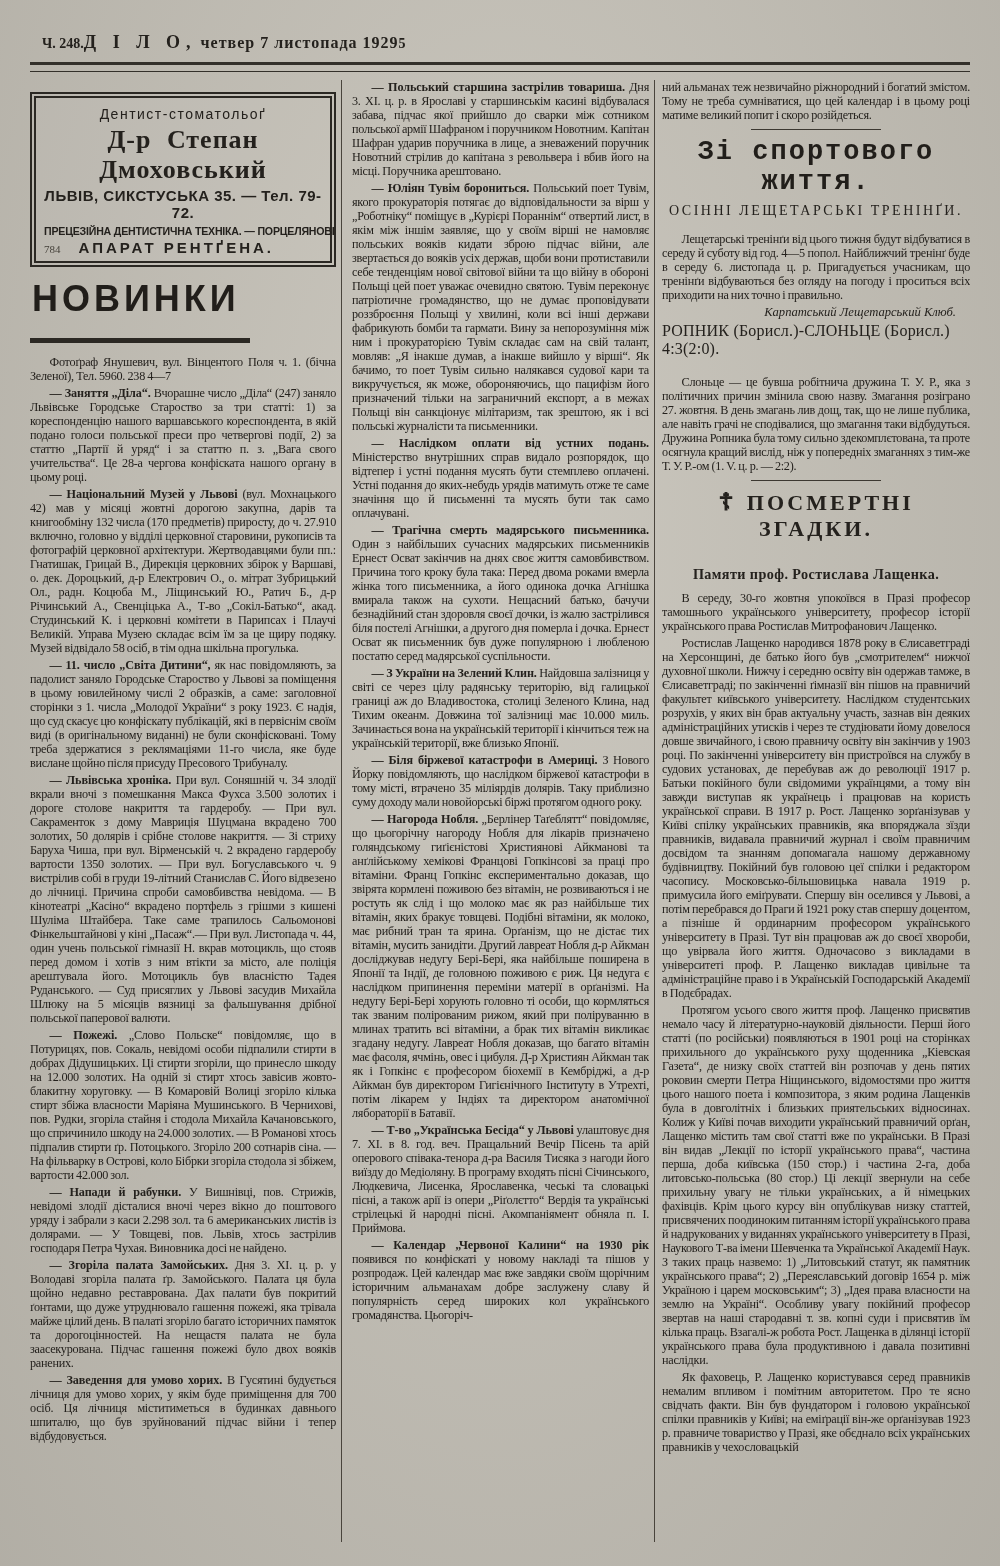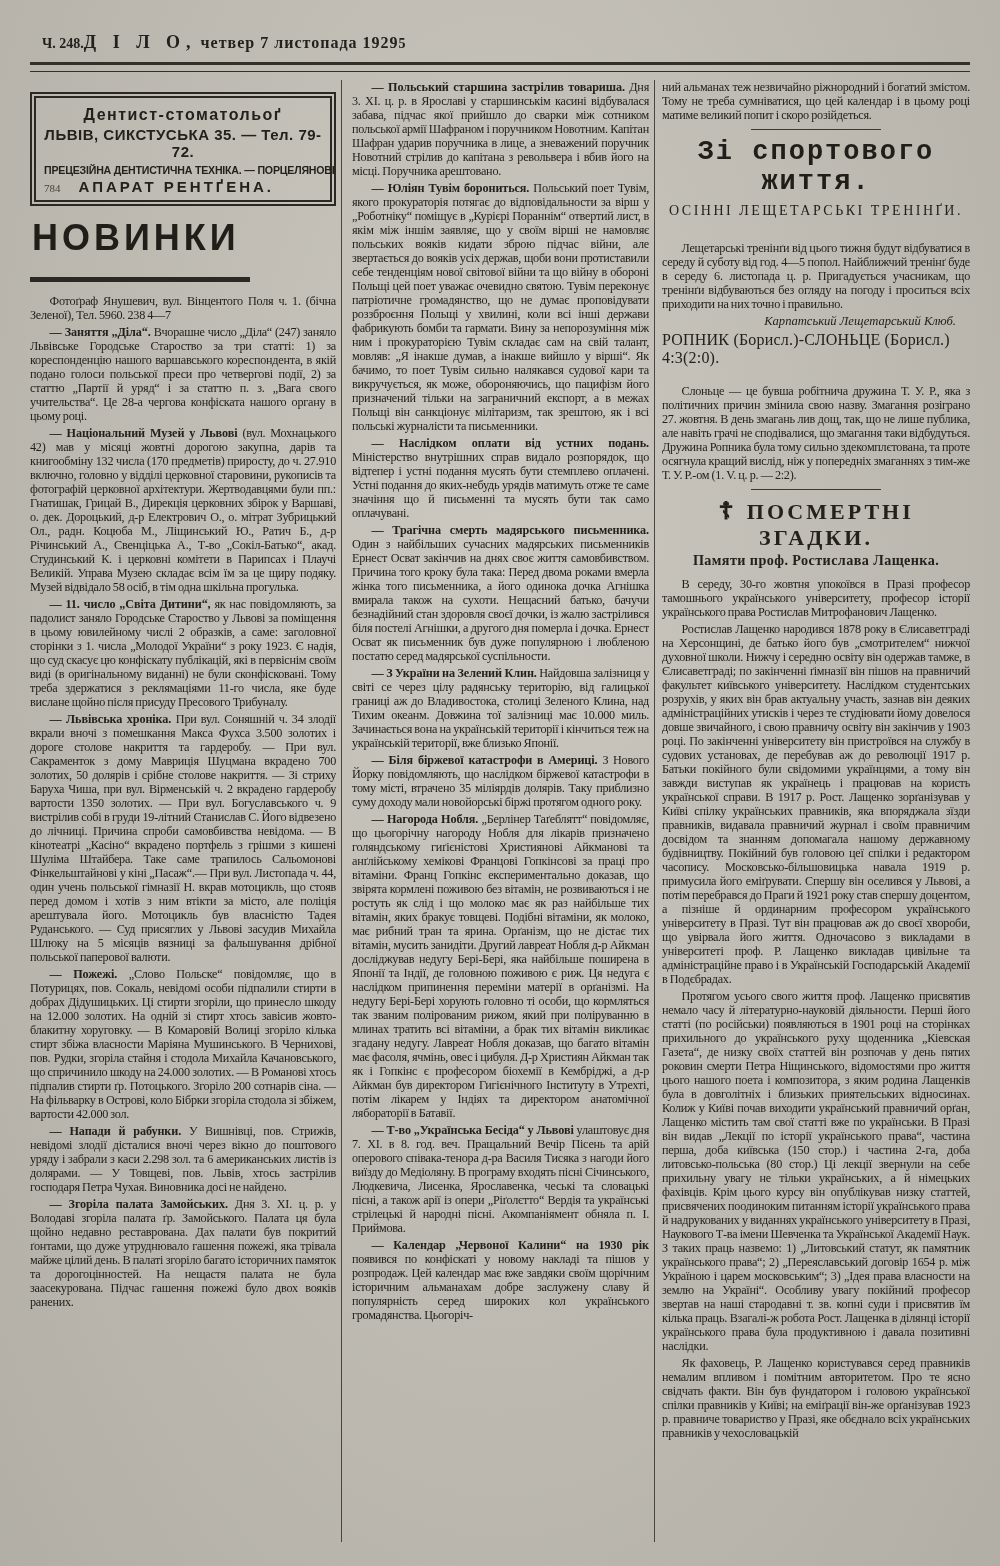--- a/index.html
+++ b/index.html
@@ -39,46 +39,46 @@
     text-indent:1.6em;
   }
   .para.noindent{text-indent:0;}
   .para b{letter-spacing:-0.1px;}
   
   .ad-box{
     border:6px double #2b2823;
     padding:8px 8px 5px 8px;margin:12px 0 12px 0;
     text-align:center;background:rgba(255,255,255,0.04);
   }
-  .ad-tagline{font-family:"Liberation Sans",sans-serif;font-weight:bold;font-size:16px;letter-spacing:1.5px;}
+  .ad-tagline{font-family:"Liberation Sans",sans-serif;font-weight:normal;font-size:14px;letter-spacing:1.5px;}
   .ad-name{font-weight:bold;font-size:26px;letter-spacing:1px;word-spacing:8px;margin:3px 0 2px 0;}
   .ad-address{font-family:"Liberation Sans",sans-serif;font-weight:bold;font-size:15px;letter-spacing:0.5px;margin:2px 0;}
   .ad-services{font-family:"Liberation Sans",sans-serif;font-weight:bold;font-size:10.6px;letter-spacing:-0.2px;margin:4px 0 2px 0;white-space:nowrap;}
   .ad-bottom{display:flex;align-items:baseline;justify-content:space-between;margin-top:2px;}
   .ad-number{font-size:11px;color:#45413a;}
   .ad-equipment{font-family:"Liberation Sans",sans-serif;font-weight:bold;font-size:15px;letter-spacing:3px;}
   .ad-spacer{width:30px;color:#8a857a;font-size:11px;}
   
   .novynky-title{
     font-family:"Liberation Sans",sans-serif;font-weight:800;
     font-size:36px;letter-spacing:4px;line-height:1;
     display:inline-block;border-bottom:5px solid #2b2823;
     padding:0 10px 21px 2px;margin:2px 0 12px 0;color:#211e1a;
   }
   
   .short-rule{width:130px;margin:7px auto 7px auto;border:0;border-top:1.5px solid #3c3831;}
   .sports-title{
     font-family:Liberation Mono, monospace;font-weight:800;
     font-size:27px;letter-spacing:2px;text-align:center;margin:2px 0 6px 0;text-indent:0;color:#211e1a;
   }
-  .sports-subtitle{font-size:14px;letter-spacing:2.5px;text-align:center;margin:0 0 22px 0;}
+  .sports-subtitle{font-size:14px;letter-spacing:2.5px;text-align:center;margin:0 0 13px 0;}
   .signature{font-style:italic;text-align:right;font-size:12.6px;padding-right:14px;margin:0 0 0 0;}
   .match-headline{font-size:16px;letter-spacing:0.2px;text-align:left;margin:2px 0 17px 0;}
   .obit-title{
-    font-weight:bold;font-size:22px;letter-spacing:3px;text-align:center;margin:4px 0 1px 0;
+    font-weight:bold;font-size:22px;letter-spacing:3px;text-align:center;margin:4px 0 24px 0;
   }
   .obit-cross{font-weight:bold;margin-right:10px;font-size:24px;}
   .obit-subtitle{font-weight:bold;font-size:14.2px;text-align:center;letter-spacing:0.4px;margin:0 0 8px 0;}
 </style>
 </head>
 <body>
 
 <div class="pagehead">
   <span>Ч. 248.</span>
   <span class="masthead">
@@ -88,40 +88,42 @@
   <span>5</span>
 </div>
 <div class="headrule"></div>
 
 <div class="vrule vrule1"></div>
 <div class="vrule vrule2"></div>
 
 <div class="colwrap col col1">
   <div class="ad-box">
     <div class="ad-tagline">Дентист-стоматольоґ</div>
+    <div class="ad-name">Д-р Степан Дмоховський</div>
     <div class="ad-address">ЛЬВІВ, СИКСТУСЬКА 35. — Тел. 79-72.</div>
     <div class="ad-services">ПРЕЦЕЗІЙНА ДЕНТИСТИЧНА ТЕХНІКА. — ПОРЦЕЛЯНОВІ КОРОНИ.</div>
     <div class="ad-bottom">
       <span class="ad-number">784</span>
       <span class="ad-equipment">АПАРАТ РЕНТҐЕНА.</span>
       <span class="ad-spacer"></span>
     </div>
   </div>
   <div>
     <span class="novynky-title">НОВИНКИ</span>
   </div>
   <div>
       <p class="para">Фотоґраф Янушевич, вул. Вінцентого Поля ч. 1. (бічна Зеленої), Тел. 5960. 238 4—7</p>
       <p class="para"><b>— Заняття „Діла“. </b>Вчорашне число „Діла“ (247) заняло Львівське Городське Староство за три статті: 1) за кореспонденцію нашого варшавського кореспондента, в якій подано голоси польської преси про четвергові події, 2) за статтю „Партії й уряд“ і за статтю п. з. „Вага свого учительства“. Це 28-а чергова конфіската нашого органу в цьому році.</p>
       <p class="para"><b>— Національний Музей у Львові </b>(вул. Мохнацького 42) мав у місяці жовтні дорогою закупна, дарів та книгообміну 132 числа (170 предметів) приросту, до ч. 27.910 включно, головно у відділі церковної старовини, рукописів та фотографій церковної архітектури. Жертводавцями були пп.: Гнатишак, Грицай В., Дирекція церковних збірок у Варшаві, о. дек. Дороцький, д-р Електрович О., о. мітрат Зубрицький Ол., радн. Коцюба М., Ліщинський Ю., Ратич Б., д-р Річинський А., Свенціцька А., Т-во „Сокіл-Батько“, акад. Студинський К. і церковні комітети в Парипсах і Плаучі Великій. Управа Музею складає всім їм за це щиру подяку. Музей відвідало 58 осіб, в тім одна шкільна прогулька.</p>
       <p class="para"><b>— 11. число „Світа Дитини“, </b>як нас повідомляють, за падолист заняло Городське Староство у Львові за поміщення в цьому ювилейному числі 2 образків, а саме: заголовної сторінки з 1. числа „Молодої України“ з року 1923. Є надія, що суд скасує цю конфіскату публікацій, які в первіснім своїм виді (в оригінальному виданні) не були сконфісковані. Тому треба здержатися з реклямаціями 11-го числа, яке буде вислане щойно після присуду Пресового Трибуналу.</p>
       <p class="para"><b>— Львівська хроніка. </b>При вул. Соняшній ч. 34 злодії вкрали вночі з помешкання Макса Фухса 3.500 золотих і дороге столове накриття та гардеробу. — При вул. Сакраменток з дому Мавриція Шуцмана вкрадено 700 золотих, 50 долярів і срібне столове накриття. — Зі стриху Баруха Чиша, при вул. Вірменській ч. 2 вкрадено гардеробу вартости 1350 золотих. — При вул. Богуславського ч. 9 вистрілив собі в груди 19-літний Станислав С. Його відвезено до лічниці. Причина спроби самовбивства невідома. — В кінотеатрі „Касіно“ вкрадено портфель з грішми з кишені Шуліма Штайбера. Таке саме трапилось Сальомонові Фінкельштайнові у кіні „Пасаж“.— При вул. Листопада ч. 44, один учень польської гімназії Н. вкрав мотоцикль, що стояв перед домом і хотів з ним втікти за місто, але поліція арештувала його. Мотоцикль був власністю Тадея Руданського. — Суд присяглих у Львові засудив Михайла Шлюку на 5 місяців вязниці за фальшування дрібної польської паперової валюти.</p>
       <p class="para"><b>— Пожежі. </b>„Слово Польске“ повідомляє, що в Потурицях, пов. Сокаль, невідомі особи підпалили стирти в добрах Дідушицьких. Ці стирти згоріли, що принесло шкоду на 12.000 золотих. На одній зі стирт хтось завісив жовто-блакитну хоруговку. — В Комаровій Волиці згоріло кілька стирт збіжа власности Маріяна Мушинського. В Чернихові, пов. Рудки, згоріла стайня і стодола Михайла Качановського, що спричинило шкоду на 24.000 золотих. — В Романові хтось підпалив стирти ґр. Потоцького. Згоріло 200 сотнарів сіна. — На фільварку в Острові, коло Бібрки згоріла стодола зі збіжем, вартости 42.000 зол.</p>
       <p class="para"><b>— Напади й рабунки. </b>У Вишнівці, пов. Стрижів, невідомі злодії дісталися вночі через вікно до поштового уряду і забрали з каси 2.298 зол. та 6 американських листів із долярами. — У Товщеві, пов. Львів, хтось застрілив господаря Петра Чухая. Виновника досі не найдено.</p>
       <p class="para"><b>— Згоріла палата Замойських. </b>Дня 3. XI. ц. р. у Володаві згоріла палата ґр. Замойського. Палата ця була щойно недавно реставрована. Дах палати був покритий ґонтами, що дуже утруднювало гашення пожежі, яка трівала майже цілий день. В палаті згоріло багато історичних памяток та дорогоцінностей. На нещастя палата не була заасекурована. Підчас гашення пожежі було двох вояків ранених.</p>
+      <p class="para"><b>— Заведення для умово хорих. </b>В Гусятині будується лічниця для умово хорих, у якім буде приміщення для 700 осіб. Ця лічниця міститиметься в будинках давнього шпиталю, що був зруйнований підчас війни і тепер відбудовується.</p>
     </div>
 </div>
 
 <div class="colwrap col col2">
   <div>
       <p class="para"><b>— Польський старшина застрілив товариша. </b>Дня 3. XI. ц. р. в Ярославі у старшинськім касині відбувалася забава, підчас якої прийшло до сварки між сотником польської армії Шафраном і поручником Новотним. Капітан Шафран ударив поручника в лице, а зневажений поручник Новотний стрілив до капітана з револьвера і вбив його на місці. Поручника арештовано.</p>
       <p class="para"><b>— Юліян Тувім боронитьcя. </b>Польський поет Тувім, якого прокураторія потягає до відповідальности за вірш у „Роботніку“ поміщує в „Курієрі Пораннім“ отвертий лист, в якім між іншім заявляє, що у своїм вірші не намовляє польських вояків кидати зброю підчас війни, але звертається до вояків усіх держав, щоби вони протиставили себе тенденціям нової світової війни та що війну в обороні Польщі цей поет уважає очевидно святою. Тувім переконує патріотичне громадянство, що не думає проповідувати роззброєння Польщі у хвилині, коли всі інші держави фабрикують бомби та гармати. Вину за непорозуміння між ним і прокураторією Тувім складає сам на свій талант, мовляв: „Я інакше думав, а інакше вийшло у вірші“. Як бачимо, то поет Тувім сильно налякався судової кари та викручується, як може, обороняючись, що пацифізм його призначений тільки на заграничний експорт, а в межах Польщі він санкціонує мілітаризм, так зрештою, як і всі польські журналісти та письменники.</p>
       <p class="para"><b>— Наслідком оплати від устних подань. </b>Міністерство внутрішних справ видало розпорядок, що відтепер і устні подання мусять бути стемплево оплачені. Устні подання до яких-небудь урядів матимуть отже те саме значіння що й письменні та мусять бути так само оплачувані.</p>
       <p class="para"><b>— Трагічна смерть мадярського письменника. </b>Один з найбільших сучасних мадярських письменників Ернест Осват закінчив на днях своє життя самовбивством. Причина того кроку була така: Перед двома роками вмерла жінка того письменника, а його одинока дочка Агнішка вмирала також на сухоти. Нещасний батько, бачучи безнадійний стан здоровля своєї дочки, із жалю застрілився біля постелі Агнішки, а другого дня померла і дочка. Ернест Осват як письменник був дуже популярною і любленою постатю серед мадярської суспільности.</p>
       <p class="para"><b>— З України на Зелений Клин. </b>Найдовша залізниця у світі се через цілу радянську територію, від галицької границі аж до Владивостока, столиці Зеленого Клина, над Тихим океанм. Довжина тої залізниці має 10.000 миль. Зачинається вона на українській території і кінчиться теж на українській території, вже близько Японії.</p>

